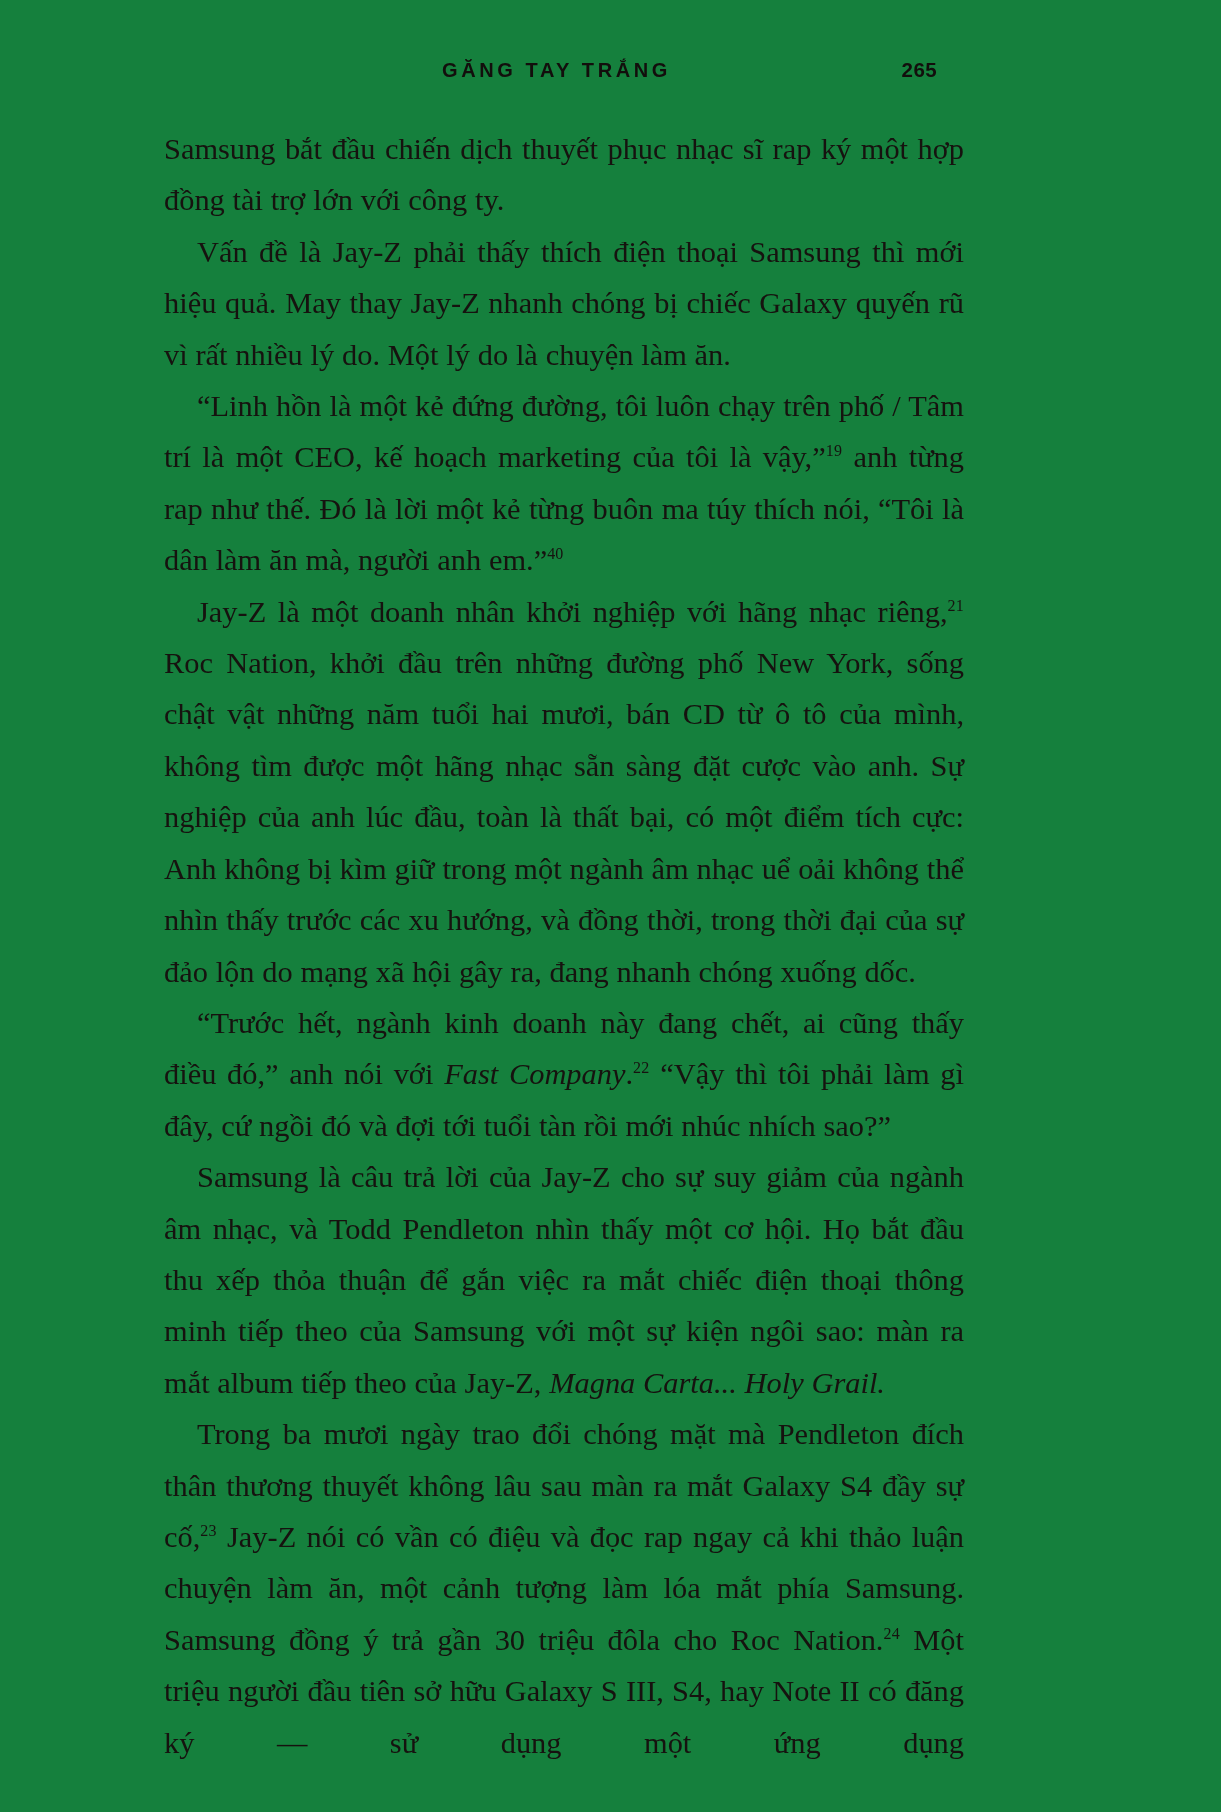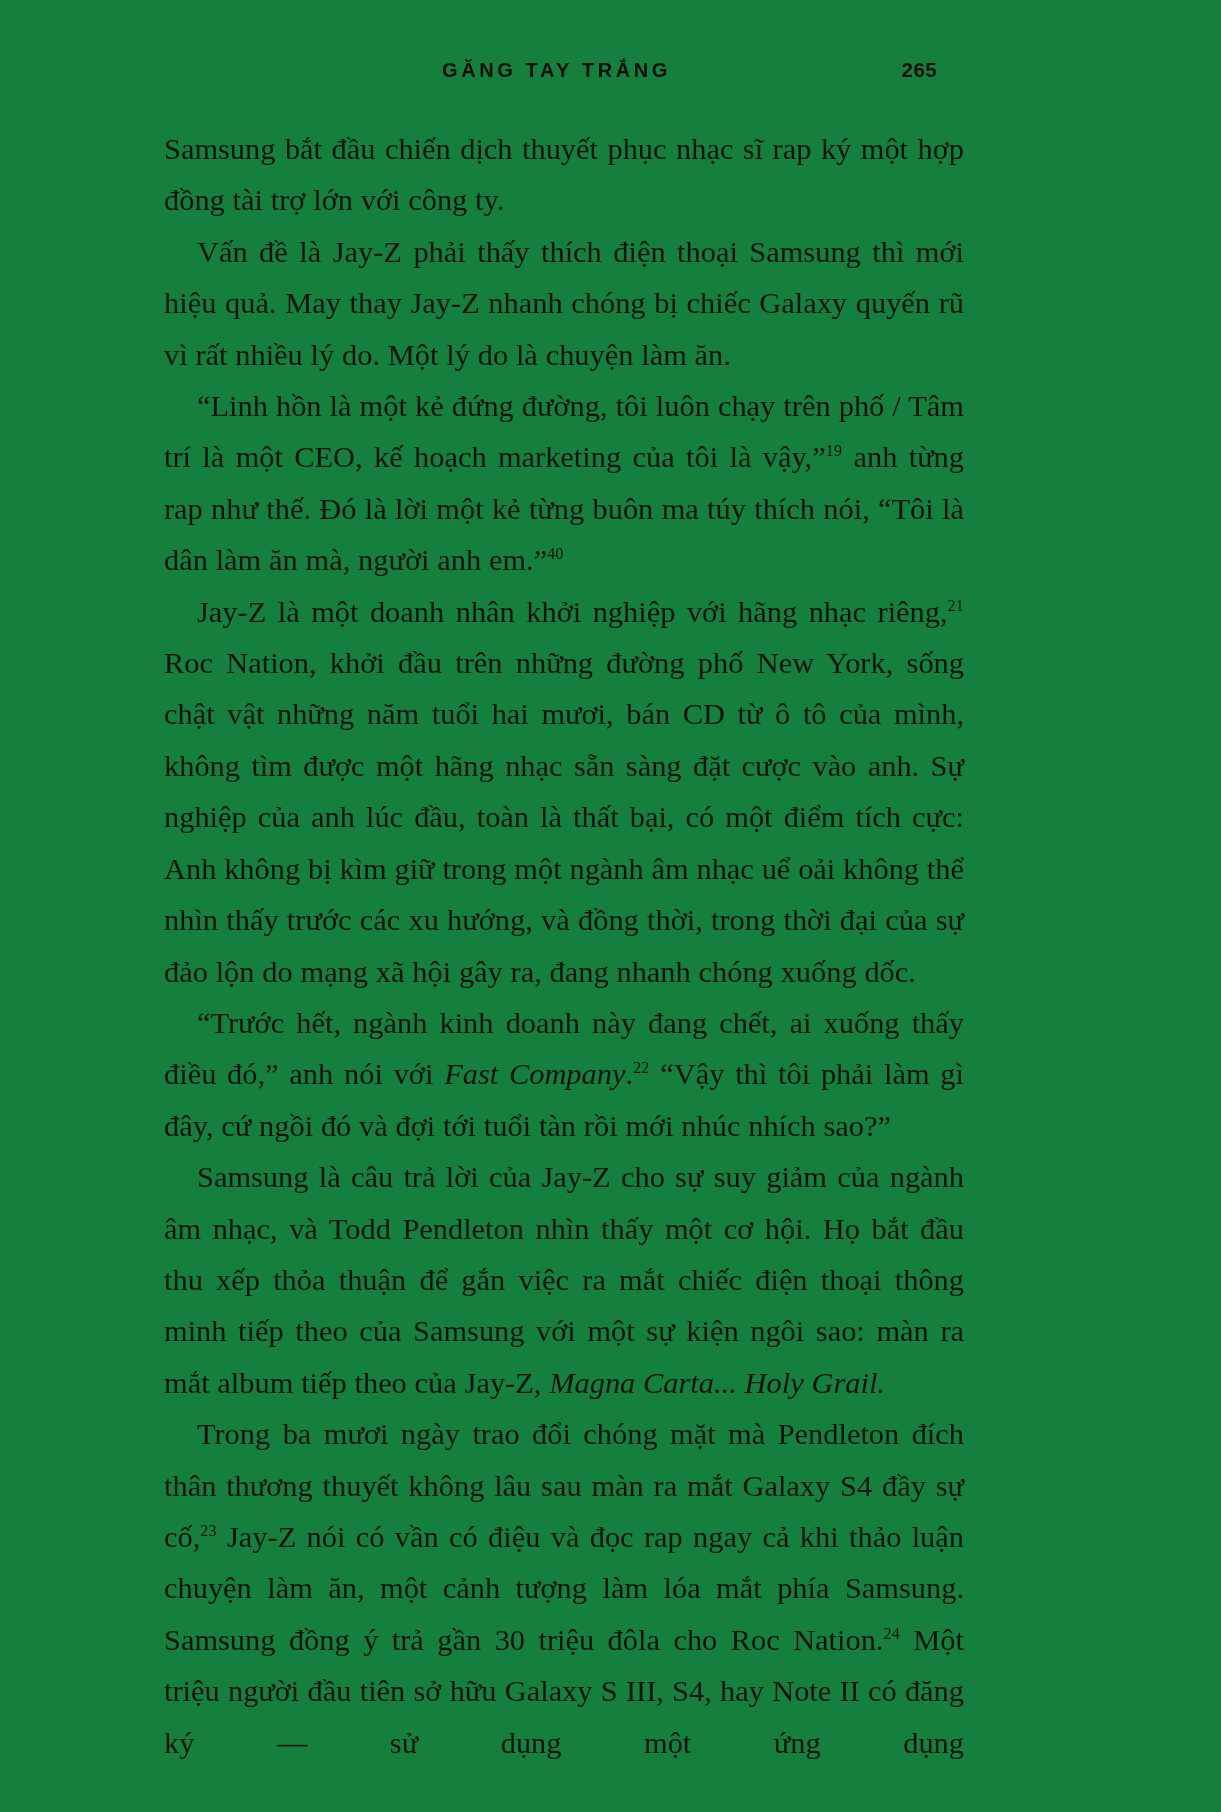--- a/index.html
+++ b/index.html
@@ -96,18 +96,18 @@
   <div class="running-head">
     <span class="rh-title">GĂNG TAY TRẮNG</span>
     <span class="rh-folio">265</span>
   </div>
 
   <div class="text-block">
       <p class="para"><span>Samsung bắt đầu chiến dịch thuyết phục nhạc sĩ rap ký một hợp đồng tài trợ lớn với công ty.</span></p>
       <p class="para indent"><span>Vấn đề là Jay-Z phải thấy thích điện thoại Samsung thì mới hiệu quả. May thay Jay-Z nhanh chóng bị chiếc Galaxy quyến rũ vì rất nhiều lý do. Một lý do là chuyện làm ăn.</span></p>
       <p class="para indent"><span>“Linh hồn là một kẻ đứng đường, tôi luôn chạy trên phố / Tâm trí là một CEO, kế hoạch marketing của tôi là vậy,”</span><sup class="fn">19</sup><span> anh từng rap như thế. Đó là lời một kẻ từng buôn ma túy thích nói, “Tôi là dân làm ăn mà, người anh em.”</span><sup class="fn">40</sup></p>
       <p class="para indent"><span>Jay-Z là một doanh nhân khởi nghiệp với hãng nhạc riêng,</span><sup class="fn">21</sup><span> Roc Nation, khởi đầu trên những đường phố New York, sống chật vật những năm tuổi hai mươi, bán CD từ ô tô của mình, không tìm được một hãng nhạc sẵn sàng đặt cược vào anh. Sự nghiệp của anh lúc đầu, toàn là thất bại, có một điểm tích cực: Anh không bị kìm giữ trong một ngành âm nhạc uể oải không thể nhìn thấy trước các xu hướng, và đồng thời, trong thời đại của sự đảo lộn do mạng xã hội gây ra, đang nhanh chóng xuống dốc.</span></p>
-      <p class="para indent"><span>“Trước hết, ngành kinh doanh này đang chết, ai xuống thấy điều đó,” anh nói với </span><i>Fast Company</i><span>.</span><sup class="fn">22</sup><span> “Vậy thì tôi phải làm gì đây, cứ ngồi đó và đợi tới tuổi tàn rồi mới nhúc nhích sao?”</span></p>
+      <p class="para indent"><span>“Trước hết, ngành kinh doanh này đang chết, ai cũng thấy điều đó,” anh nói với </span><i>Fast Company</i><span>.</span><sup class="fn">22</sup><span> “Vậy thì tôi phải làm gì đây, cứ ngồi đó và đợi tới tuổi tàn rồi mới nhúc nhích sao?”</span></p>
       <p class="para indent"><span>Samsung là câu trả lời của Jay-Z cho sự suy giảm của ngành âm nhạc, và Todd Pendleton nhìn thấy một cơ hội. Họ bắt đầu thu xếp thỏa thuận để gắn việc ra mắt chiếc điện thoại thông minh tiếp theo của Samsung với một sự kiện ngôi sao: màn ra mắt album tiếp theo của Jay-Z, </span><i>Magna Carta... Holy Grail.</i></p>
       <p class="para indent" style="text-align-last: justify;"><span>Trong ba mươi ngày trao đổi chóng mặt mà Pendleton đích thân thương thuyết không lâu sau màn ra mắt Galaxy S4 đầy sự cố,</span><sup class="fn">23</sup><span> Jay-Z nói có vần có điệu và đọc rap ngay cả khi thảo luận chuyện làm ăn, một cảnh tượng làm lóa mắt phía Samsung. Samsung đồng ý trả gần 30 triệu đôla cho Roc Nation.</span><sup class="fn">24</sup><span> Một triệu người đầu tiên sở hữu Galaxy S III, S4, hay Note II có đăng ký — sử dụng một ứng dụng</span></p>
     </div>
 
 </div>
 
 </body></html>

